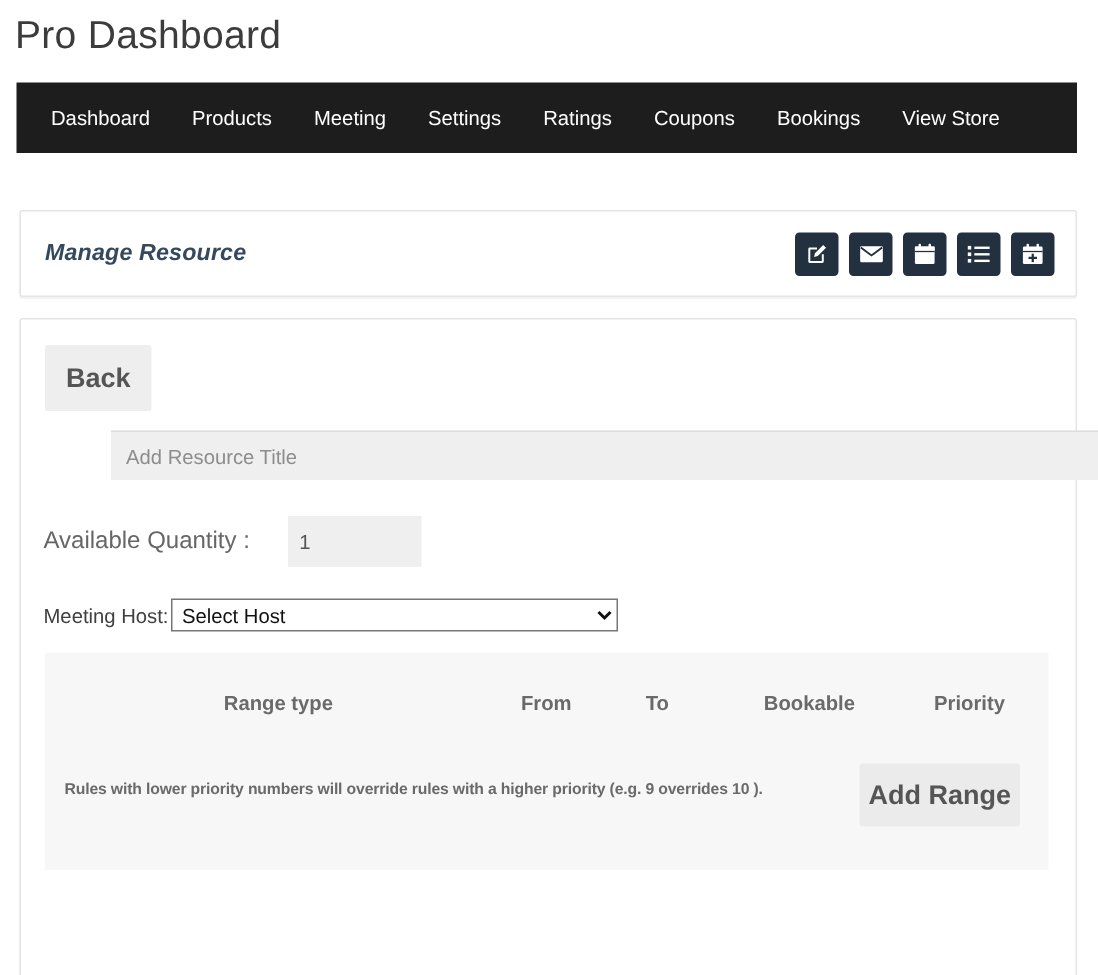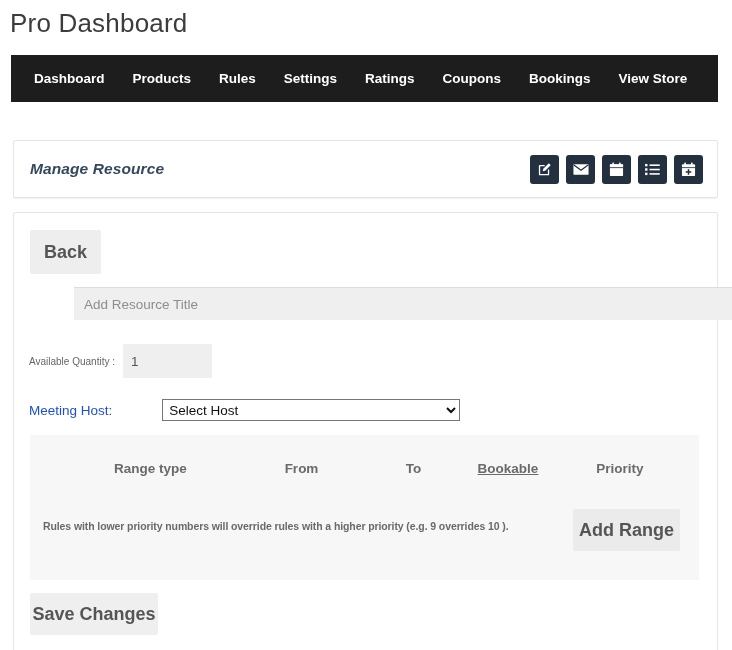--- a/index.html
+++ b/index.html
@@ -39,21 +39,20 @@
     align-items: center;
   }
   .nav-item {
     color: #ffffff;
     font-size: 13.5px;
     line-height: 47px;
     padding: 0 14px;
     text-decoration: none;
     white-space: nowrap;
     cursor: pointer;
-    font-weight: bold;
   }
   .nav-item:first-child { margin-left: 9px; }
 
   
   .panel {
     position: absolute;
     left: 13px;
     width: 705px;
     background: #ffffff;
     border: 1px solid #e5e5e5;
@@ -143,23 +142,23 @@
   .title-input::placeholder { color: #8d8d8d; opacity: 1; }
 
   .qty-row {
     position: absolute;
     left: 15px;
     top: 131px;
     display: flex;
     align-items: center;
   }
   .qty-label {
-    font-size: 10px;
+    font-size: 16px;
     color: #666666;
-    margin-right: 8px;
+    margin-right: 25px;
   }
   .qty-input {
     width: 89px;
     height: 34px;
     background: #efefef;
     border: none;
     box-sizing: border-box;
     font-family: "Liberation Sans", sans-serif;
     font-size: 13.5px;
     color: #555555;
@@ -169,61 +168,60 @@
 
   .host-row {
     position: absolute;
     left: 15px;
     top: 186px;
     display: flex;
     align-items: center;
   }
   .host-label {
     font-size: 13.5px;
-    color: #1d4ed8;
+    color: #404040;
     margin-right: 2px;
   }
   .host-select {
     width: 298px;
     height: 22px;
     font-family: "Liberation Sans", sans-serif;
     font-size: 13.5px;
     color: #111111;
     background: #ffffff;
     border: 1px solid #767676;
     border-radius: 0;
     padding: 0 2px;
     box-sizing: border-box;
-    margin-left: 48px;
   }
 
   
   .range-box {
     position: absolute;
     left: 16px;
     top: 222px;
     width: 669px;
     height: 145px;
     background: #f7f7f7;
     box-sizing: border-box;
   }
   .range-head {
     display: flex;
     padding-top: 26px;
   }
   .range-head .th {
     font-size: 13.5px;
     font-weight: bold;
     color: #6a6a6a;
-    text-align: center;
+    text-align: right;
   }
   .th-range  { width: 192px; padding-left: 49px; box-sizing: border-box; }
   .th-from   { width: 159px; box-sizing: border-box; }
   .th-to     { width: 65px;  box-sizing: border-box; }
-  .th-book   { width: 124px; box-sizing: border-box; text-decoration: underline; }
+  .th-book   { width: 124px; box-sizing: border-box; }
   .th-prio   { width: 100px; box-sizing: border-box; }
 
   .range-note {
     position: absolute;
     left: 13px;
     top: 85px;
     font-size: 10.5px;
     font-weight: bold;
     color: #6a6a6a;
     letter-spacing: -0.1px;
@@ -251,21 +249,21 @@
   }
 </style>
 </head>
 <body>
 
 <h1 class="page-title">Pro Dashboard</h1>
 
 <nav class="navbar">
   <a class="nav-item">Dashboard</a>
   <a class="nav-item">Products</a>
-  <a class="nav-item">Rules</a>
+  <a class="nav-item">Meeting</a>
   <a class="nav-item">Settings</a>
   <a class="nav-item">Ratings</a>
   <a class="nav-item">Coupons</a>
   <a class="nav-item">Bookings</a>
   <a class="nav-item">View Store</a>
 </nav>
 
 <div class="panel panel-header">
   <div class="panel-title">Manage Resource</div>
 
@@ -355,15 +353,14 @@
       <div class="th th-to">To</div>
       <div class="th th-book">Bookable</div>
       <div class="th th-prio">Priority</div>
     </div>
 
     <div class="range-note">Rules with lower priority numbers will override rules with a higher priority (e.g. 9 overrides 10 ).</div>
 
     <button class="btn-grey add-range-btn">Add Range</button>
   </div>
 
-  <button class="btn-grey save-btn">Save Changes</button>
 
 </div>
 
 </body></html>

